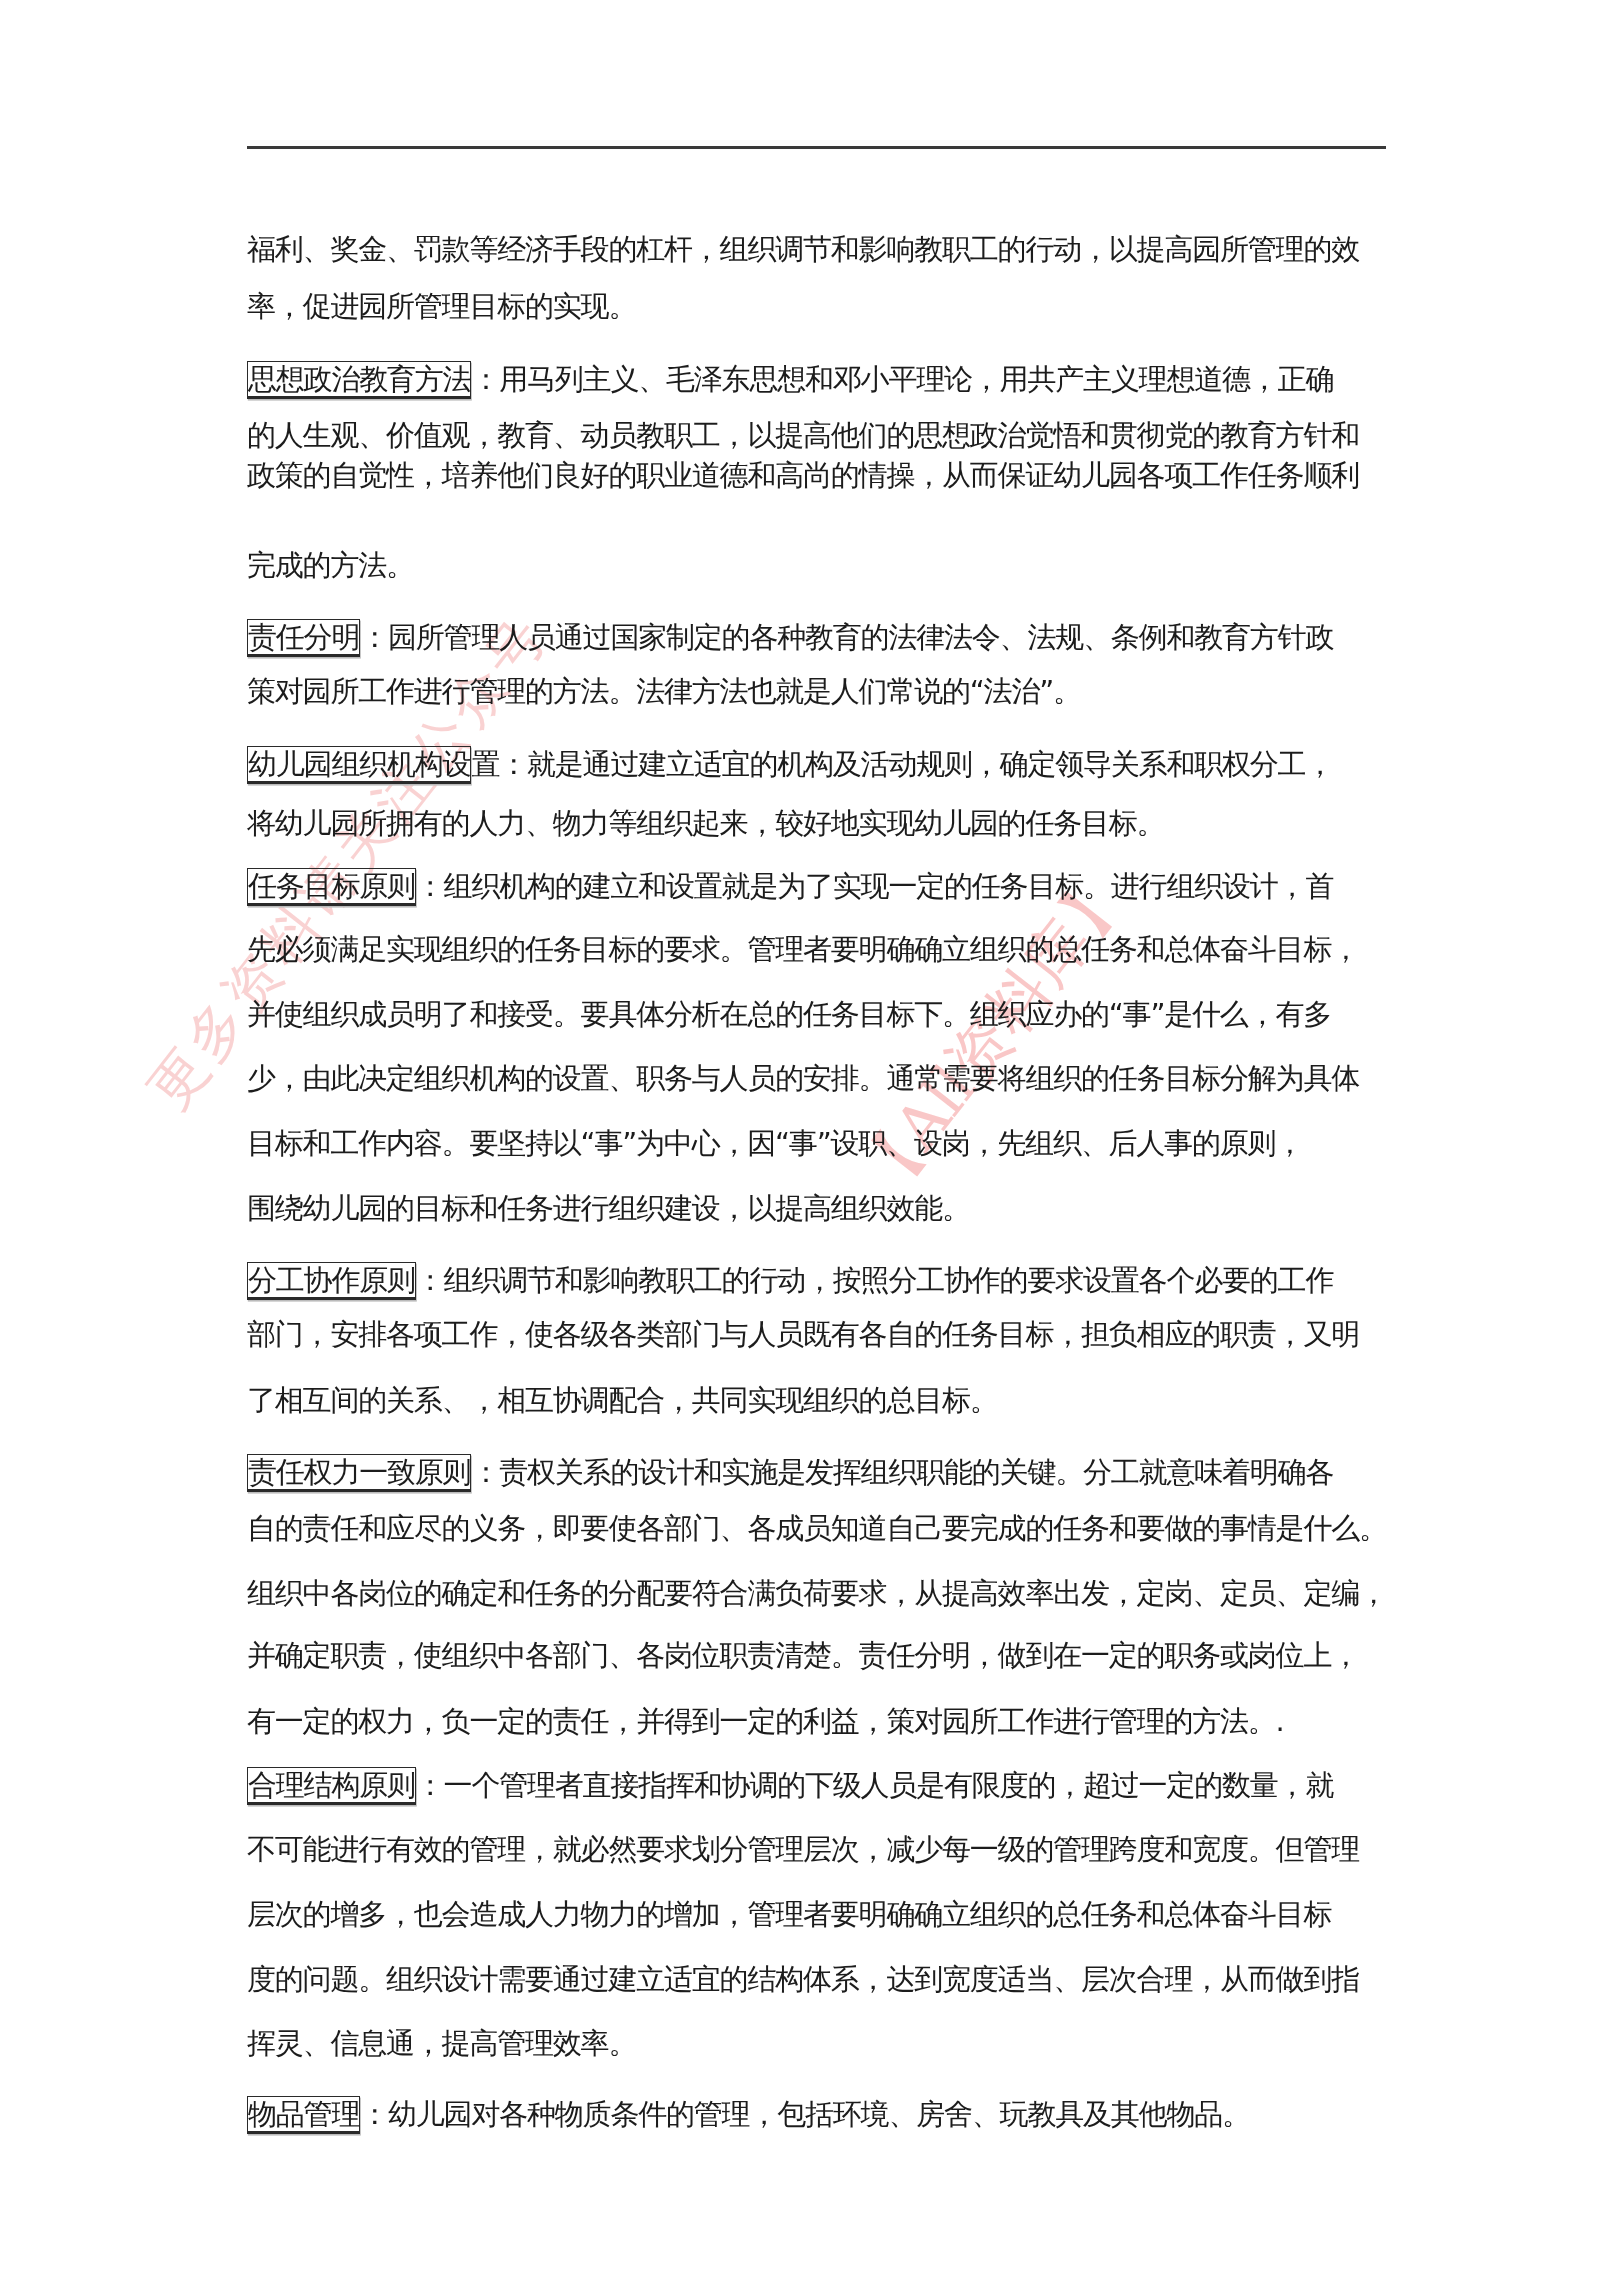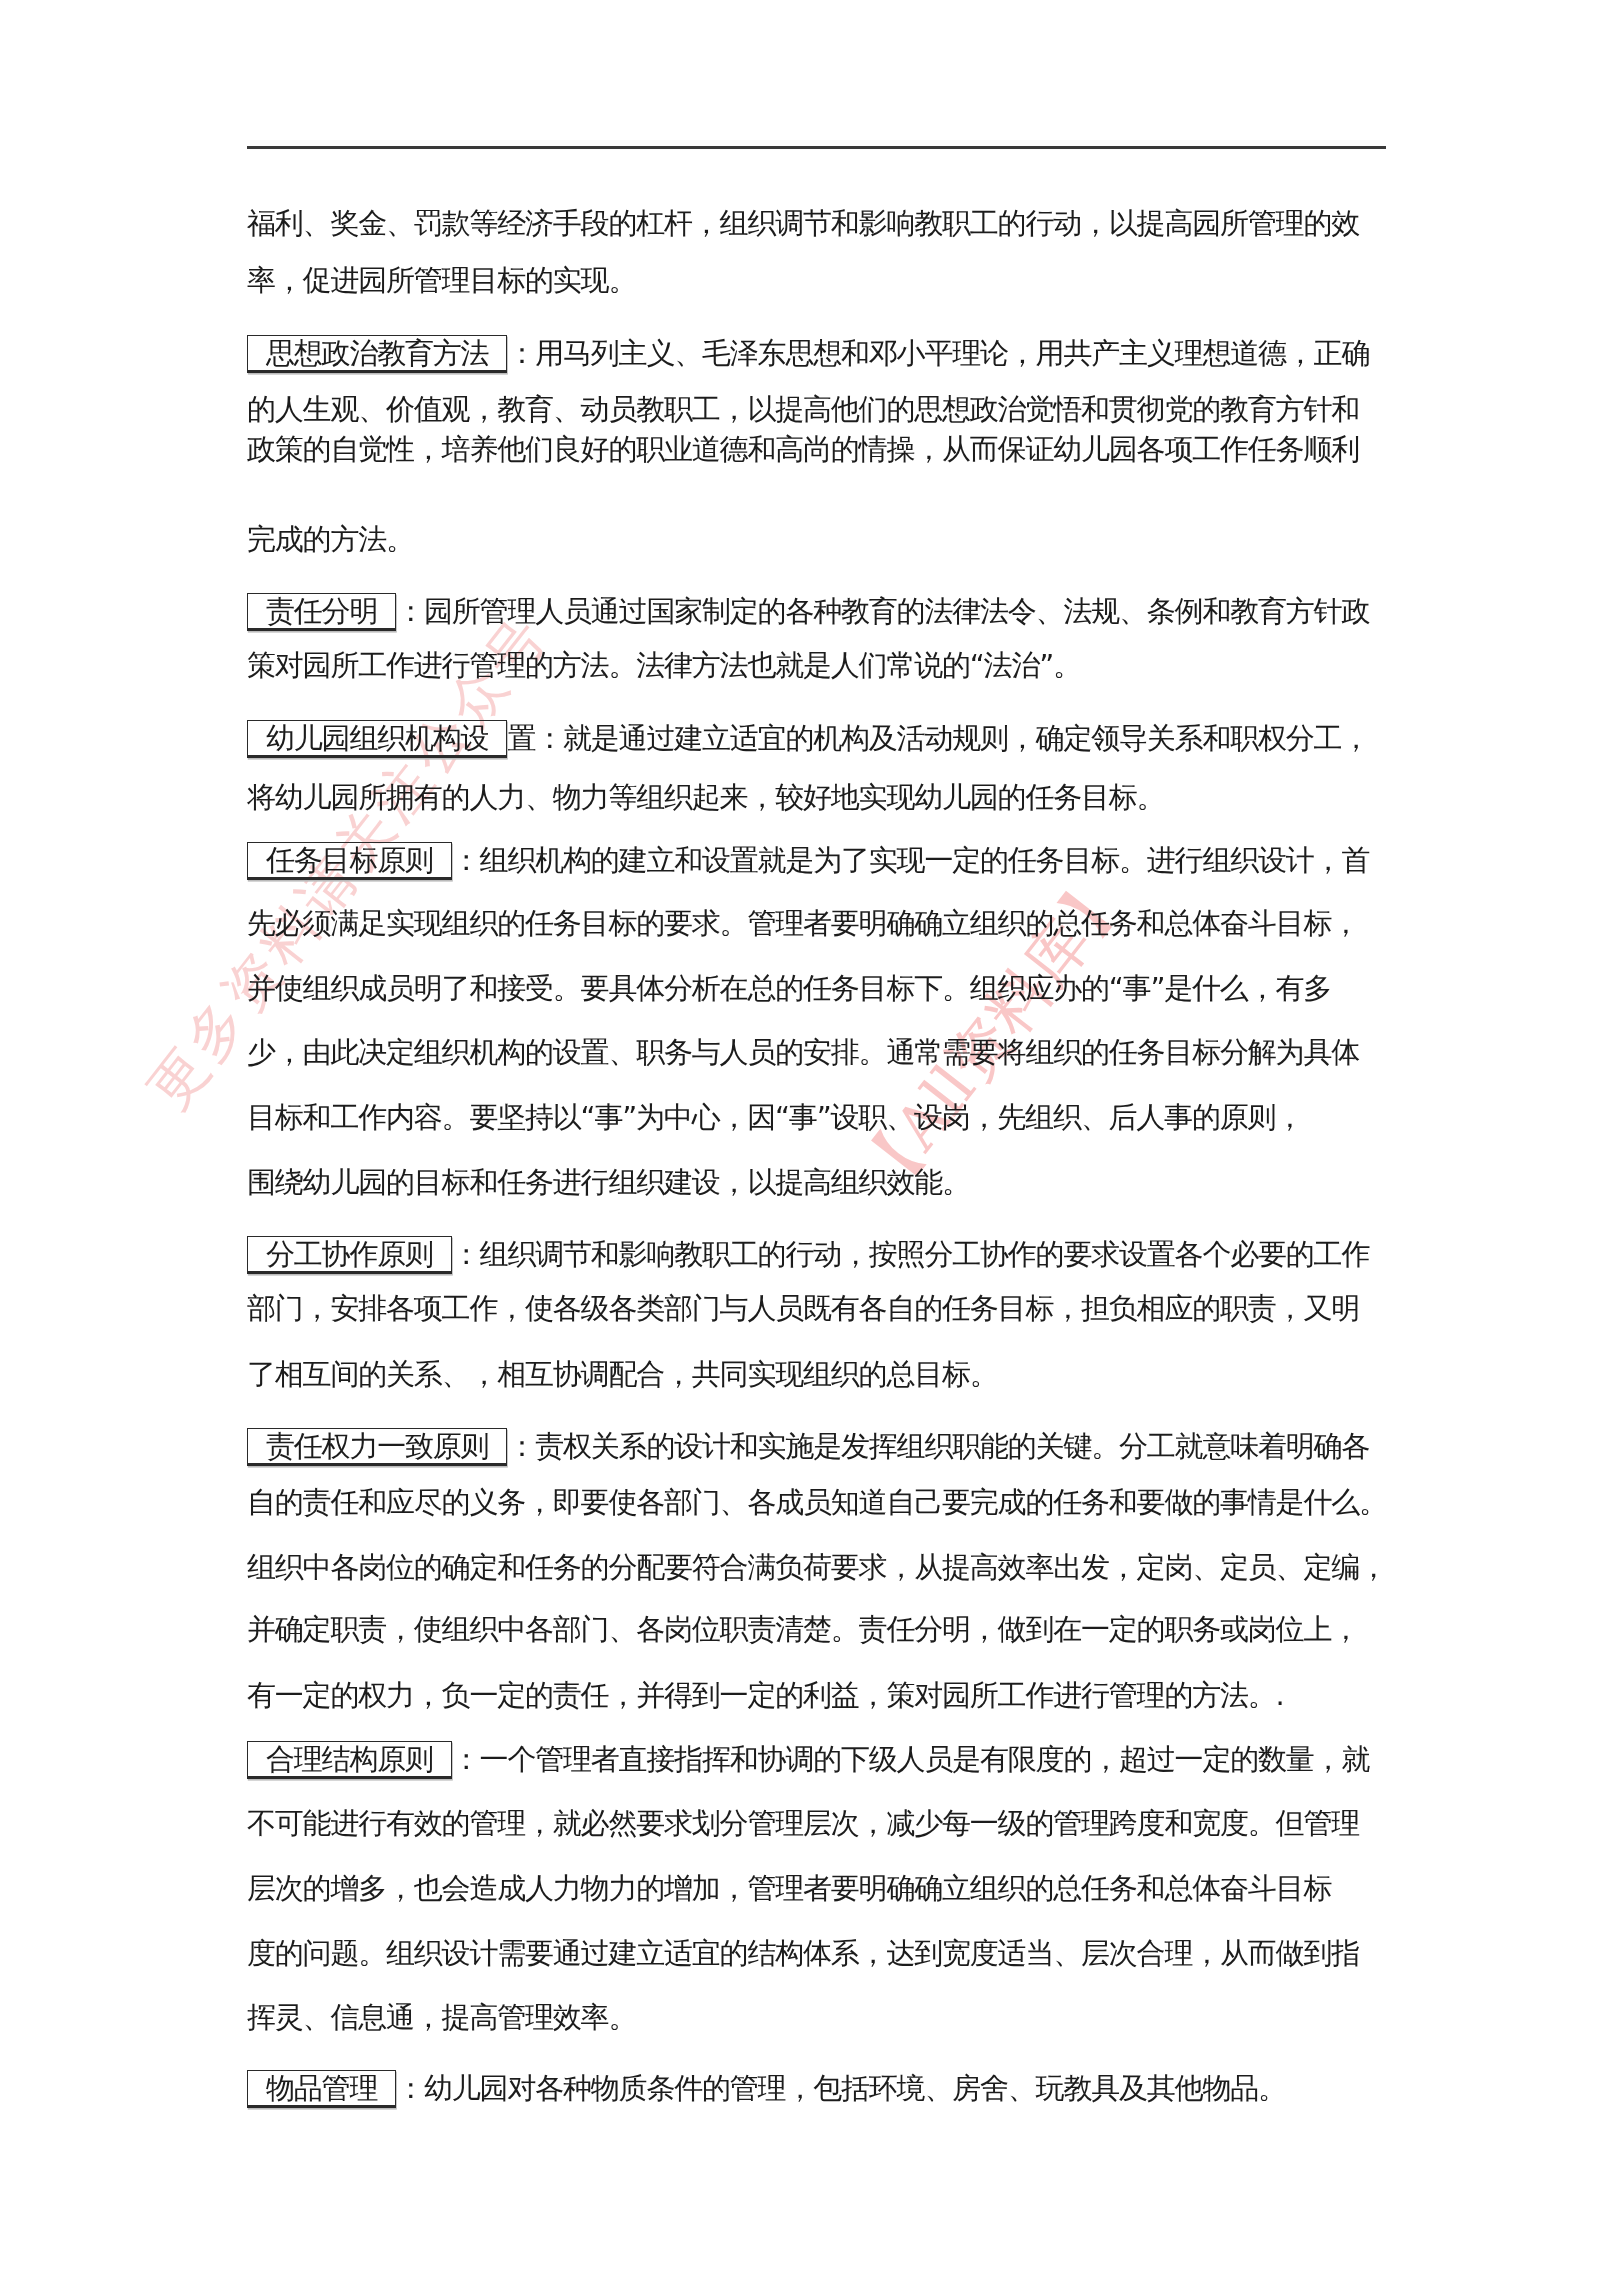--- a/index.html
+++ b/index.html
@@ -1,21 +1,21 @@
 <!DOCTYPE html>
 <html style="font-size:12.4px"><head>
 <meta charset="utf-8">
 <style>
   html, body { margin: 0; padding: 0; background: #ffffff; }
   body { width: 1616px; height: 2284px; position: relative; overflow: hidden;
          font-family: "DejaVu Sans", "Liberation Sans", sans-serif; color: #1a1a1a; }
   .rule { position: absolute; left: 247px; top: 146px; width: 1139px; height: 3.1px; background: #3a3a3a; }
   .line { position: absolute; left: 247px; font-size: 29px; line-height: 37px; white-space: nowrap;
-          letter-spacing: -1.2px; color: #1c1c1c; }
-  .term { display: inline-block; border: 1.6px solid #2a2a2a; border-bottom-width: 3.1px; padding: 0 18px;
+          letter-spacing: -1.2px; color: #1c1c1c; margin-top: 26px; }
+  .term { display: inline-block; border: 1.6px solid #2a2a2a; border-bottom-width: 3.1px; padding: 0 0;
           line-height: 34px; box-shadow: 0.8px 1.6px 0 #bbb; text-align: center; }
   .watermark { position: absolute; left: 132px; top: 1078px; font-size: 56px; color: #f08080; opacity: 0.35;
                transform: rotate(-52deg); transform-origin: left top; white-space: nowrap;
                font-family: "DejaVu Serif", "Liberation Serif", serif; pointer-events: none; letter-spacing: 4.7px; }
   .watermark2 { position: absolute; left: 838px; top: 1164px; font-size: 62px; color: #f06060; opacity: 0.35;
                transform: rotate(-52deg); transform-origin: left top; white-space: nowrap;
                font-family: "DejaVu Serif", "Liberation Serif", serif; pointer-events: none; }
 </style>
 </head>
 <body>

